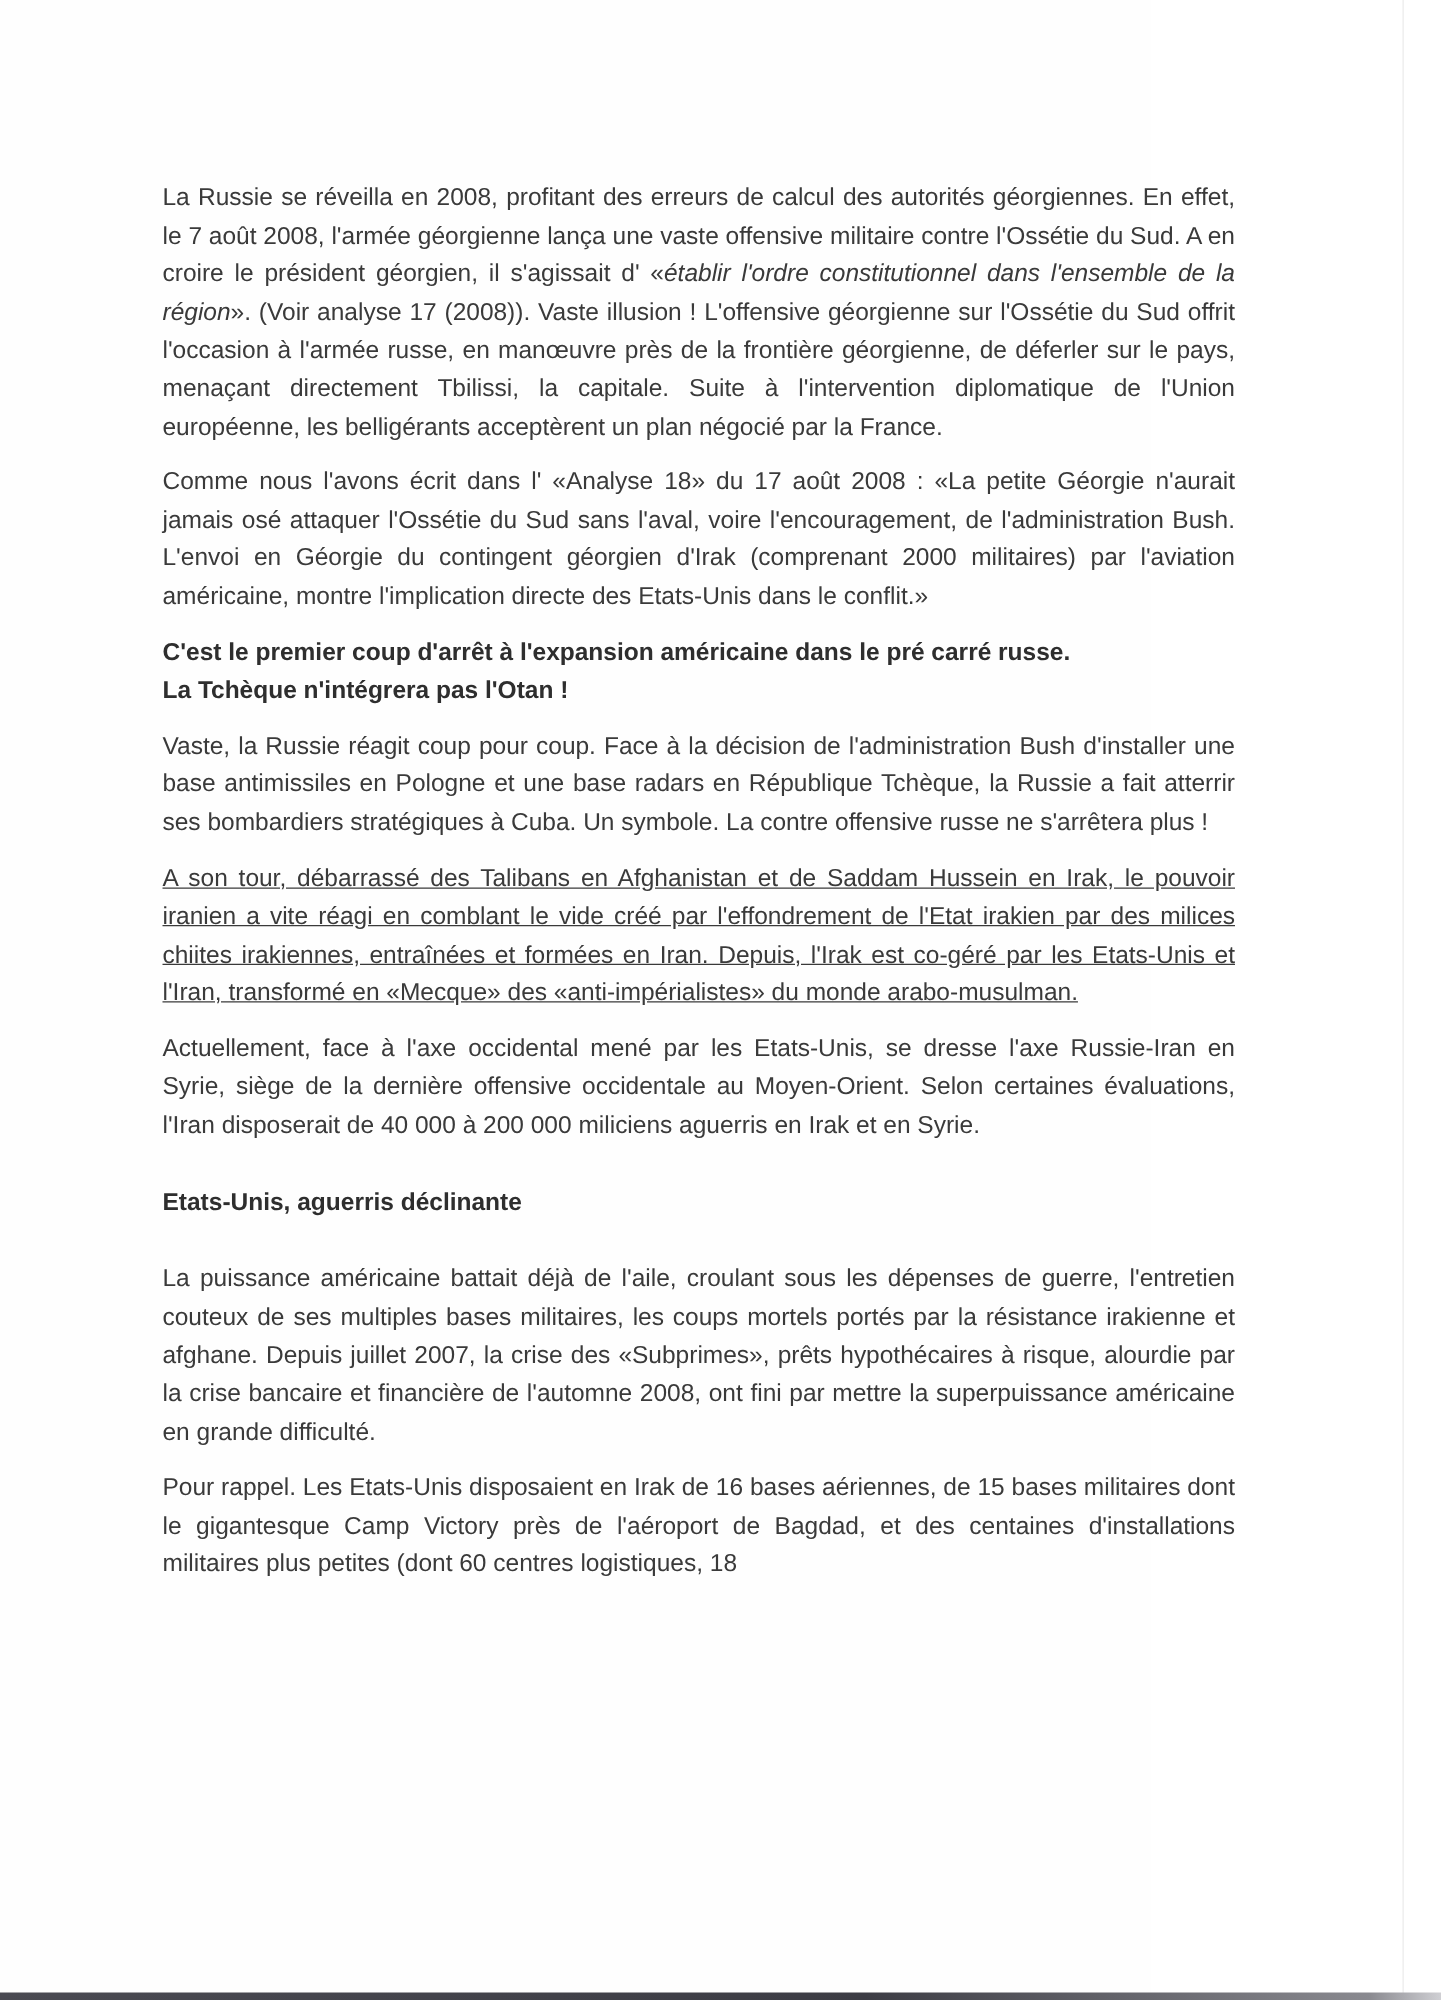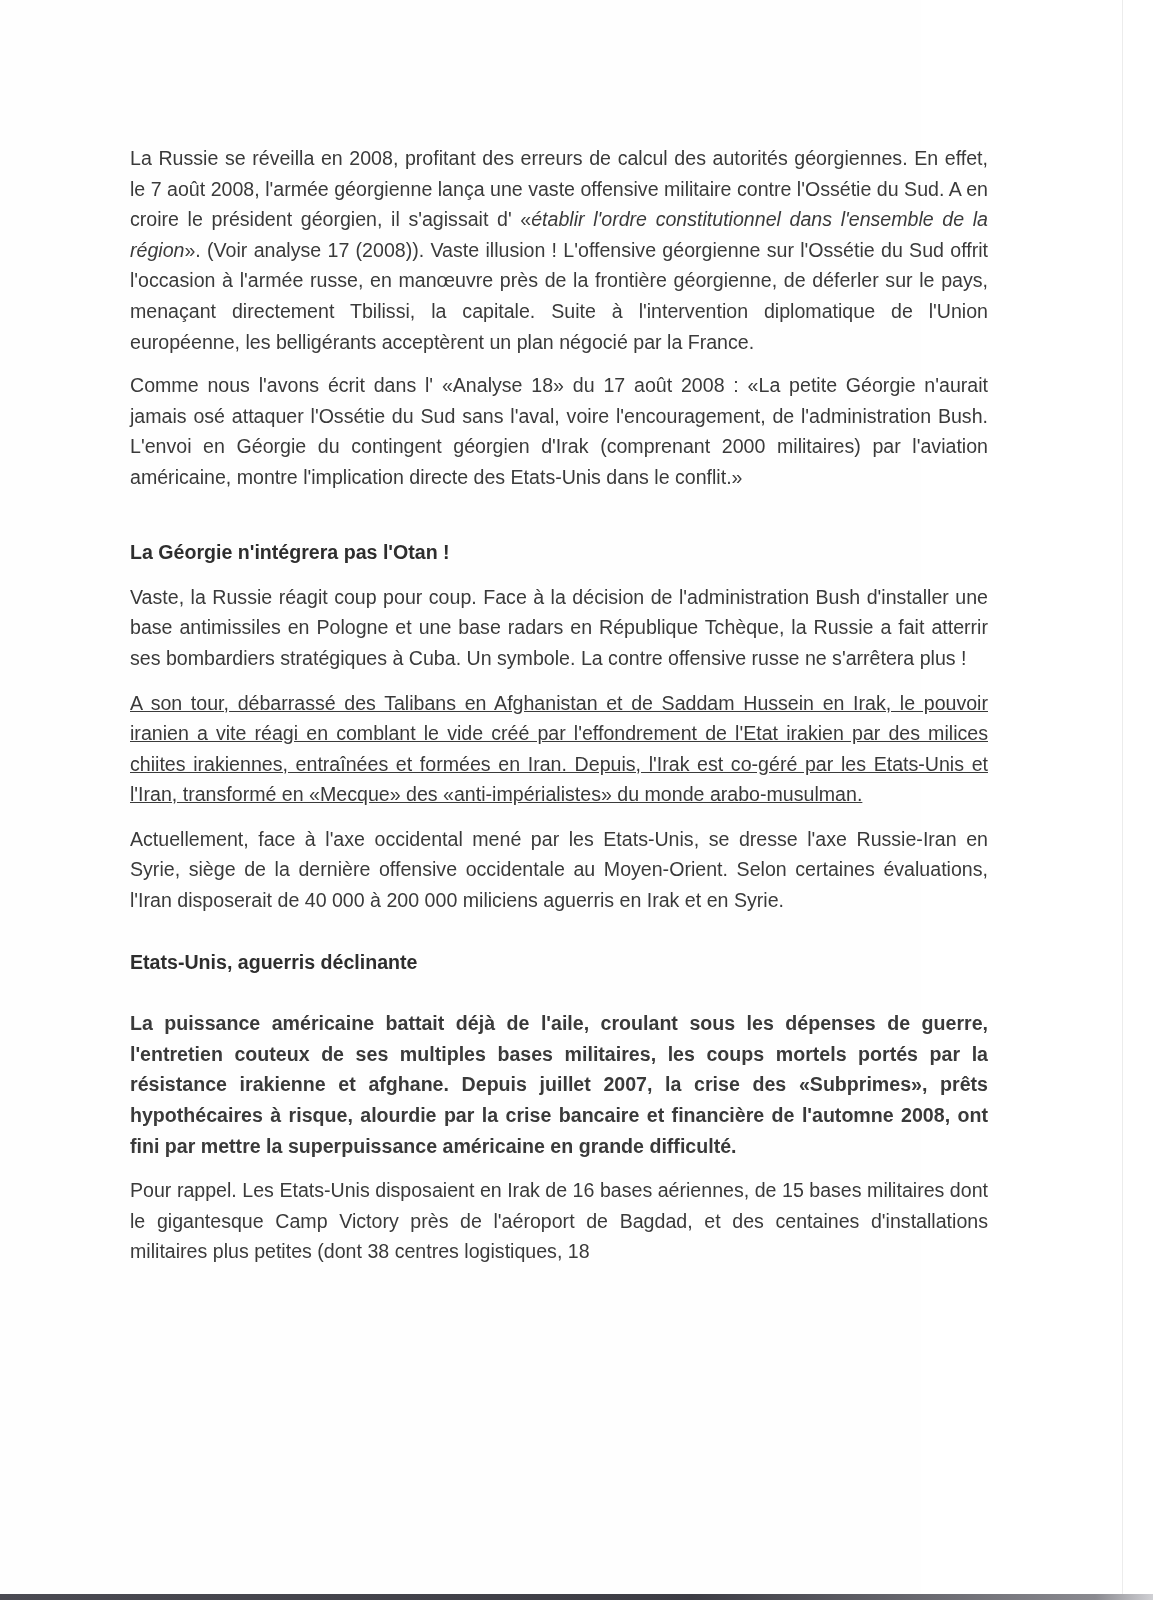--- a/index.html
+++ b/index.html
@@ -51,44 +51,44 @@
       text-align: justify;
       text-align-last: left;
     }
     .p1 { }
     .p2 { margin-top: 13px !important; }
     .p3 { margin-top: 14px !important; font-weight: bold; color: #2e2e2e; }
     .p4 { margin-top: 14px !important; }
     .p5 { margin-top: 14px !important; text-decoration: underline; }
     .p6 { margin-top: 14px !important; }
     .h1 { margin-top: 31px !important; font-weight: bold; color: #2e2e2e; }
-    .p7 { margin-top: 31px !important; font-weight: bold; }
+    .p7 { margin-top: 31px !important; }
     .p8 { margin-top: 14px !important; }
     .it { font-style: italic; }
   </style>
 </head>
 <body>
 
 <div class="page">
   <div class="right-fold"></div>
 
   <div class="content">
     <p class="p1"><span>La Russie se réveilla en 2008, profitant des erreurs de calcul des autorités géorgiennes. En effet, le 7 août 2008, l'armée géorgienne lança une vaste offensive militaire contre l'Ossétie du Sud. A en croire le président géorgien, il s'agissait d' «</span><span class="it">établir l'ordre constitutionnel dans l'ensemble de la région</span><span>». (Voir analyse 17 (2008)). Vaste illusion ! L'offensive géorgienne sur l'Ossétie du Sud offrit l'occasion à l'armée russe, en manœuvre près de la frontière géorgienne, de déferler sur le pays, menaçant directement Tbilissi, la capitale. Suite à l'intervention diplomatique de l'Union européenne, les belligérants acceptèrent un plan négocié par la France.</span></p>
 
     <p class="p2">Comme nous l'avons écrit dans l' «Analyse 18» du 17 août 2008 : «La petite Géorgie n'aurait jamais osé attaquer l'Ossétie du Sud sans l'aval, voire l'encouragement, de l'administration Bush. L'envoi en Géorgie du contingent géorgien d'Irak (comprenant 2000 militaires) par l'aviation américaine, montre l'implication directe des Etats-Unis dans le conflit.»</p>
 
-    <p class="p3"><br><span>La Géorgie n'intégrera pas l'Otan !</span></p>
+    <p class="p3"><span>C'est le premier coup d'arrêt à l'expansion américaine dans le pré carré russe.</span><br><span>La Tchèque n'intégrera pas l'Otan !</span></p>
 
     <p class="p4">Vaste, la Russie réagit coup pour coup. Face à la décision de l'administration Bush d'installer une base antimissiles en Pologne et une base radars en République Tchèque, la Russie a fait atterrir ses bombardiers stratégiques à Cuba. Un symbole. La contre offensive russe ne s'arrêtera plus !</p>
 
     <p class="p5">A son tour, débarrassé des Talibans en Afghanistan et de Saddam Hussein en Irak, le pouvoir iranien a vite réagi en comblant le vide créé par l'effondrement de l'Etat irakien par des milices chiites irakiennes, entraînées et formées en Iran. Depuis, l'Irak est co-géré par les Etats-Unis et l'Iran, transformé en «Mecque» des «anti-impérialistes» du monde arabo-musulman.</p>
 
     <p class="p6">Actuellement, face à l'axe occidental mené par les Etats-Unis, se dresse l'axe Russie-Iran en Syrie, siège de la dernière offensive occidentale au Moyen-Orient. Selon certaines évaluations, l'Iran disposerait de 40 000 à 200 000 miliciens aguerris en Irak et en Syrie.</p>
 
     <p class="h1">Etats-Unis, aguerris déclinante</p>
 
     <p class="p7">La puissance américaine battait déjà de l'aile, croulant sous les dépenses de guerre, l'entretien couteux de ses multiples bases militaires, les coups mortels portés par la résistance irakienne et afghane. Depuis juillet 2007, la crise des «Subprimes», prêts hypothécaires à risque, alourdie par la crise bancaire et financière de l'automne 2008, ont fini par mettre la superpuissance américaine en grande difficulté.</p>
 
-    <p class="p8">Pour rappel. Les Etats-Unis disposaient en Irak de 16 bases aériennes, de 15 bases militaires dont le gigantesque Camp Victory près de l'aéroport de Bagdad, et des centaines d'installations militaires plus petites (dont 38 centres logistiques, 18</p>
+    <p class="p8">Pour rappel. Les Etats-Unis disposaient en Irak de 16 bases aériennes, de 15 bases militaires dont le gigantesque Camp Victory près de l'aéroport de Bagdad, et des centaines d'installations militaires plus petites (dont 60 centres logistiques, 18</p>
   </div>
 
   <div class="bottom-edge"></div>
 </div>
 
 </body></html>

